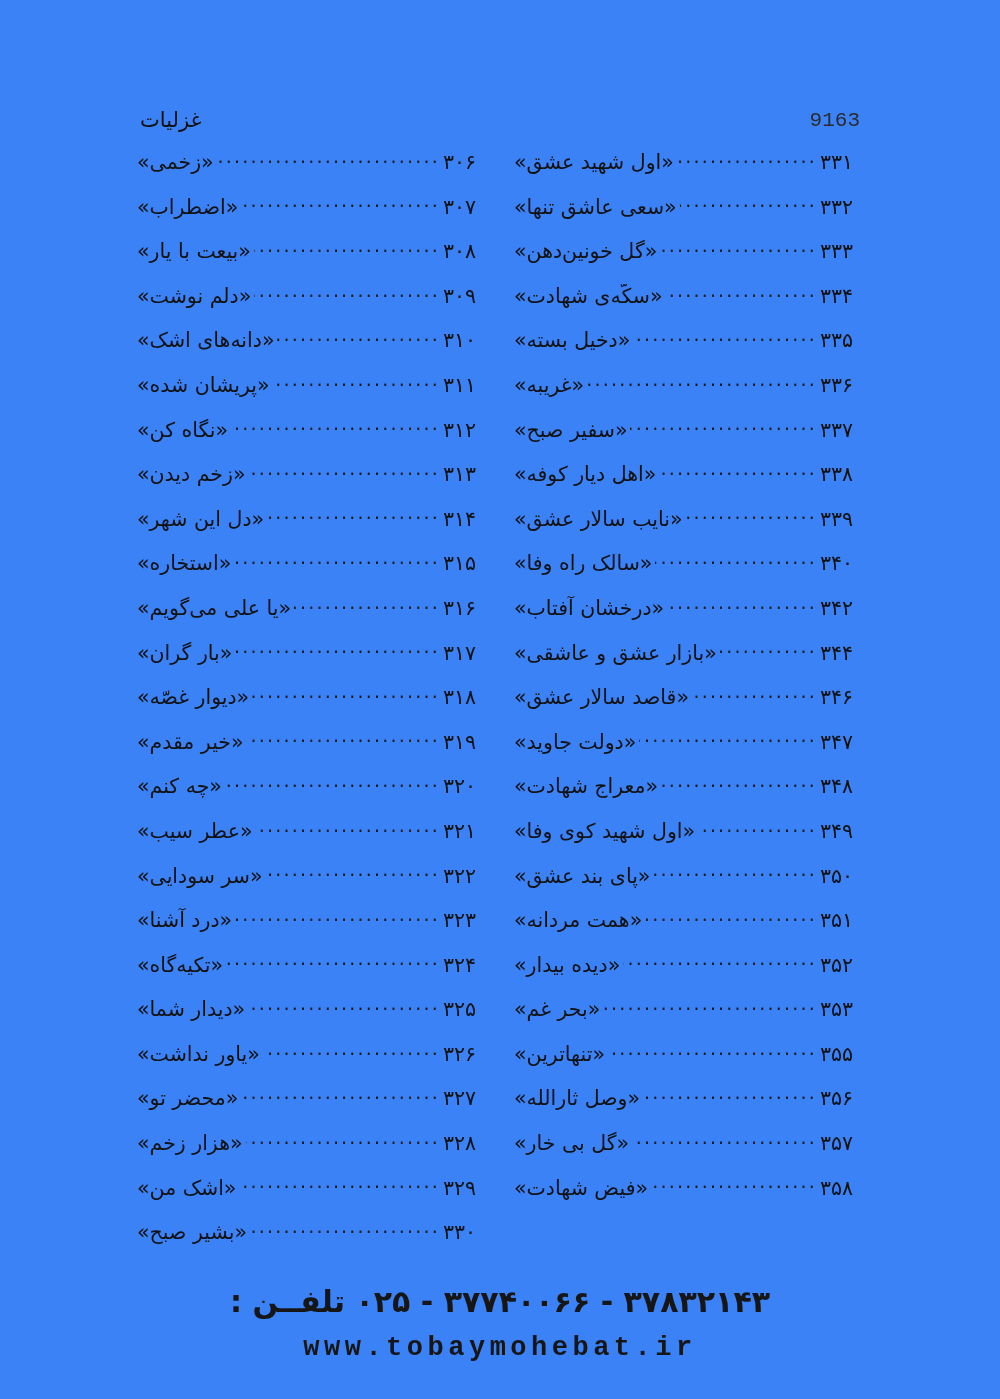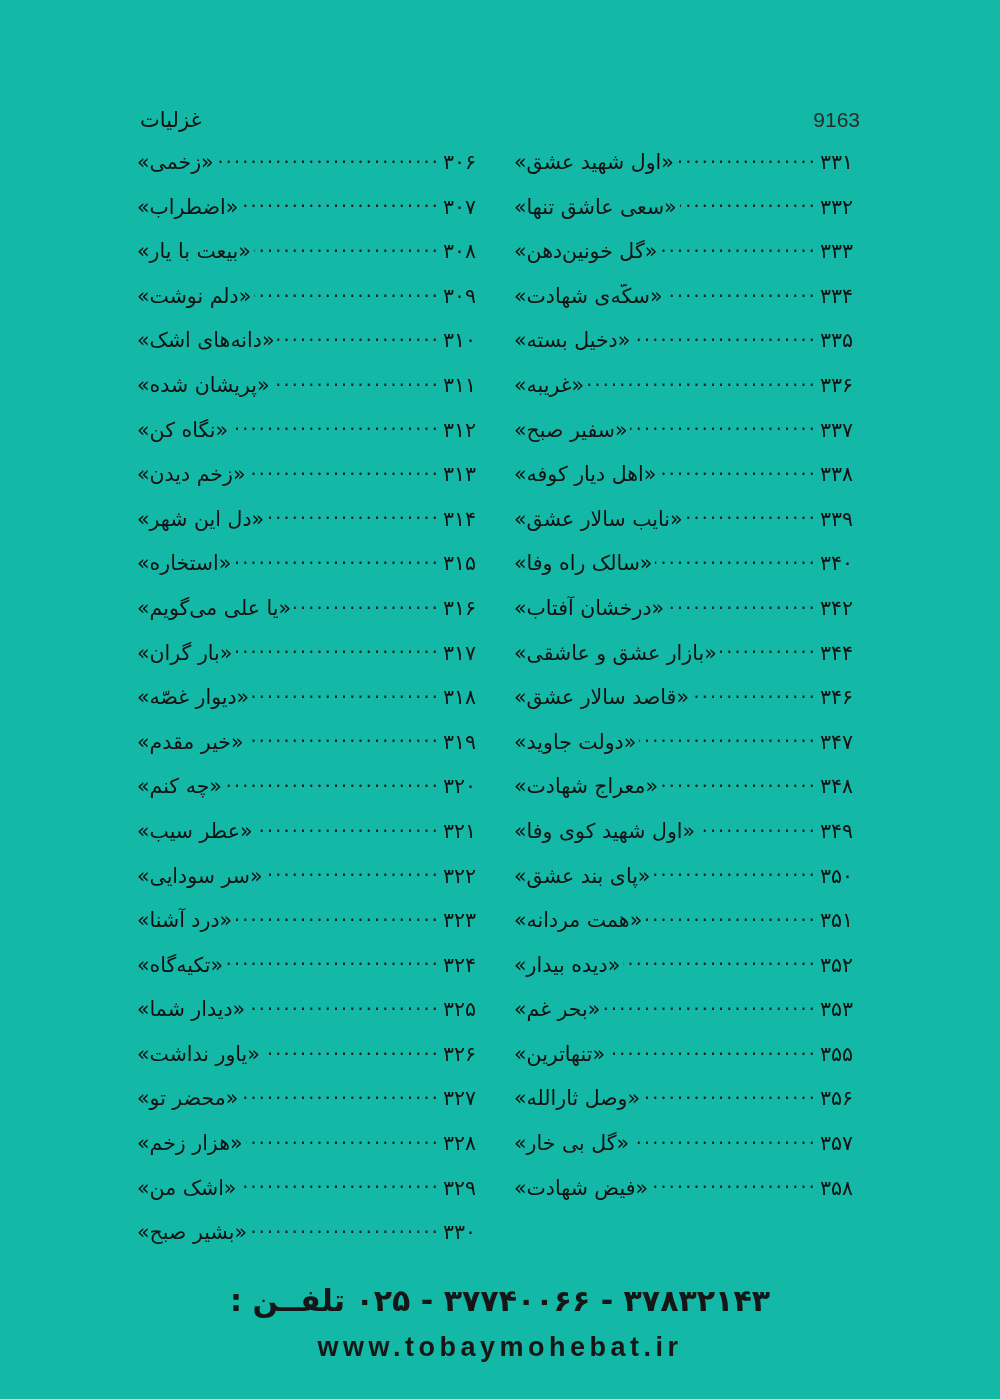--- a/index.html
+++ b/index.html
@@ -7,21 +7,21 @@
     margin: 0;
     padding: 0;
     background: #ffffff;
   }
 
   .page {
     position: relative;
     width: 1000px;
     height: 1399px;
     margin: 0 auto;
-    background: #14b8a6;
+    background: #3b82f6;
     font-family: "DejaVu Sans", "Liberation Sans", sans-serif;
     color: #1a1a1a;
     overflow: hidden;
   }
 
   
   .page-header {
     position: absolute;
     top: 103px;
     left: 140px;
@@ -36,21 +36,21 @@
   .header-section {
     font-size: 21px;
     color: #111;
     letter-spacing: 0;
     direction: rtl;
   }
 
   .header-folio {
     font-size: 21px;
     color: #2b2b2b;
-    font-family: Liberation Sans, sans-serif;
+    font-family: Liberation Mono, monospace;
     direction: ltr;
   }
 
   
   .index-body {
     position: absolute;
     top: 150px;
     left: 132px;
     right: 132px;
     display: flex;
@@ -133,21 +133,21 @@
   .footer-phone .phone-label {
     letter-spacing: 1px;
   }
 
   .footer-site {
     font-size: 27px;
     font-weight: bold;
     color: #161616;
     direction: ltr;
     letter-spacing: 4.5px;
-    font-family: Liberation Sans, sans-serif;
+    font-family: Liberation Mono, monospace;
   }
 </style>
 </head>
 <body>
 
 <div class="page">
 
   <div class="page-header">
     <div class="header-section">غزلیات</div>
     <div class="header-folio">9163</div>

